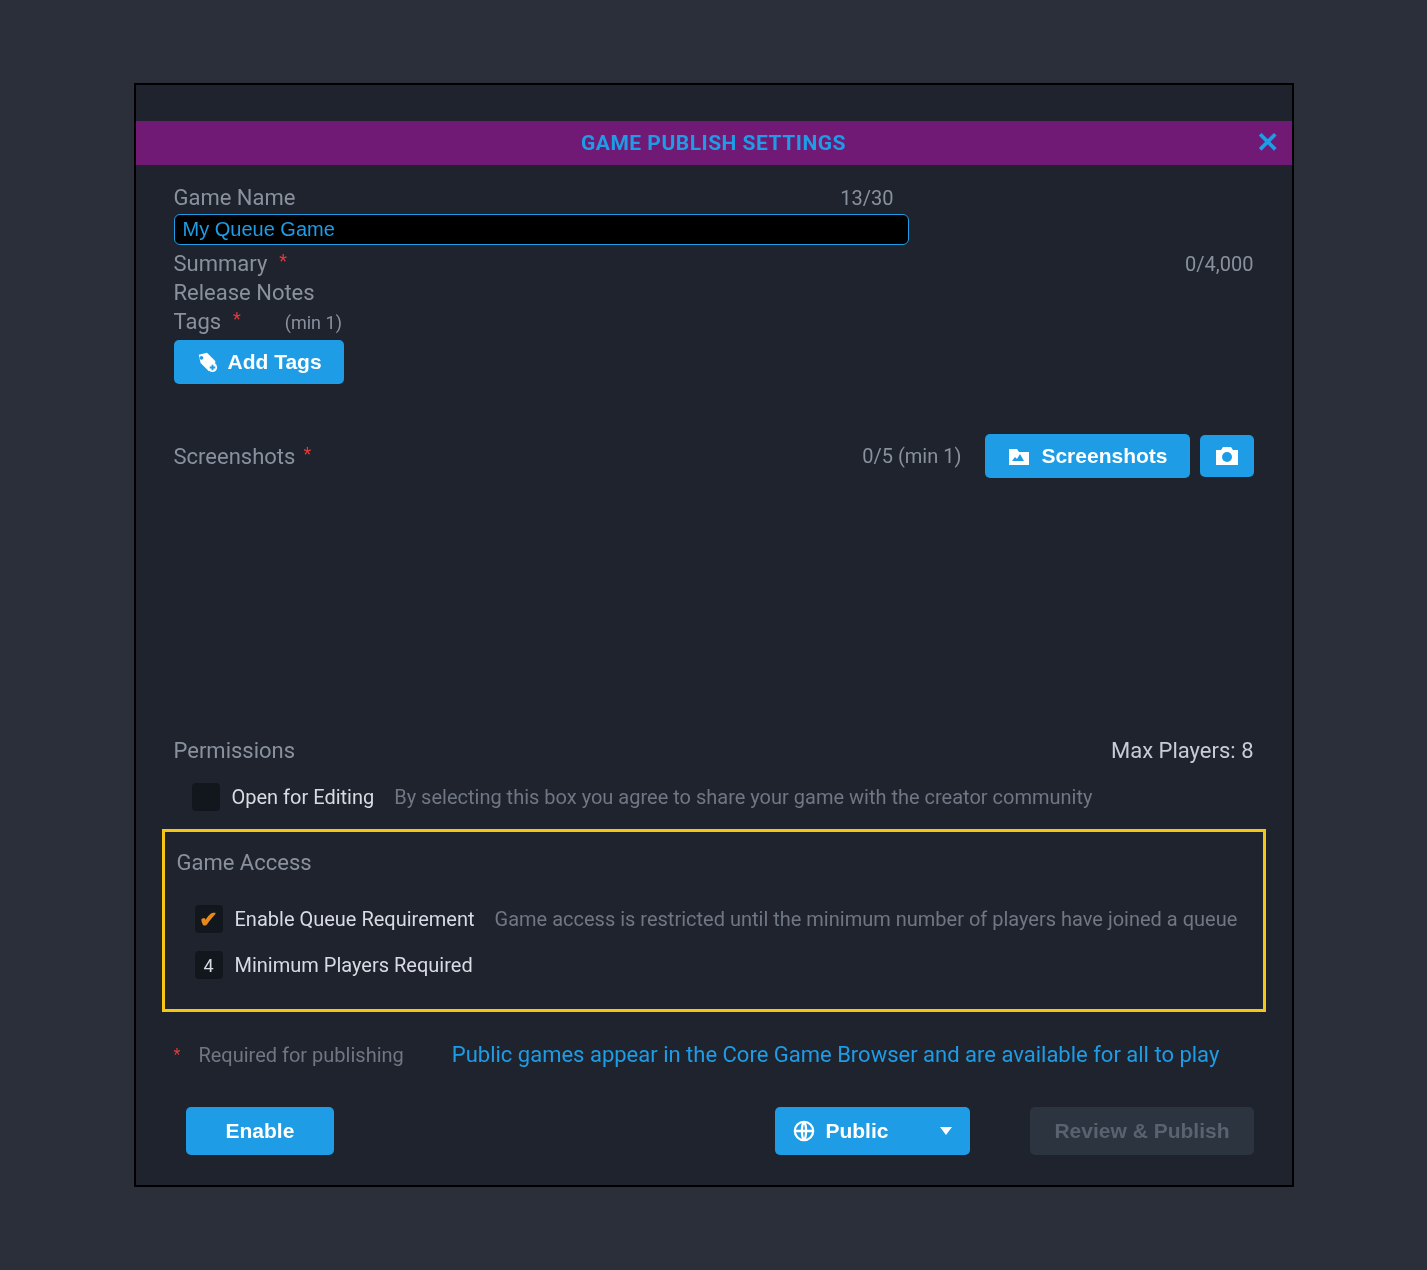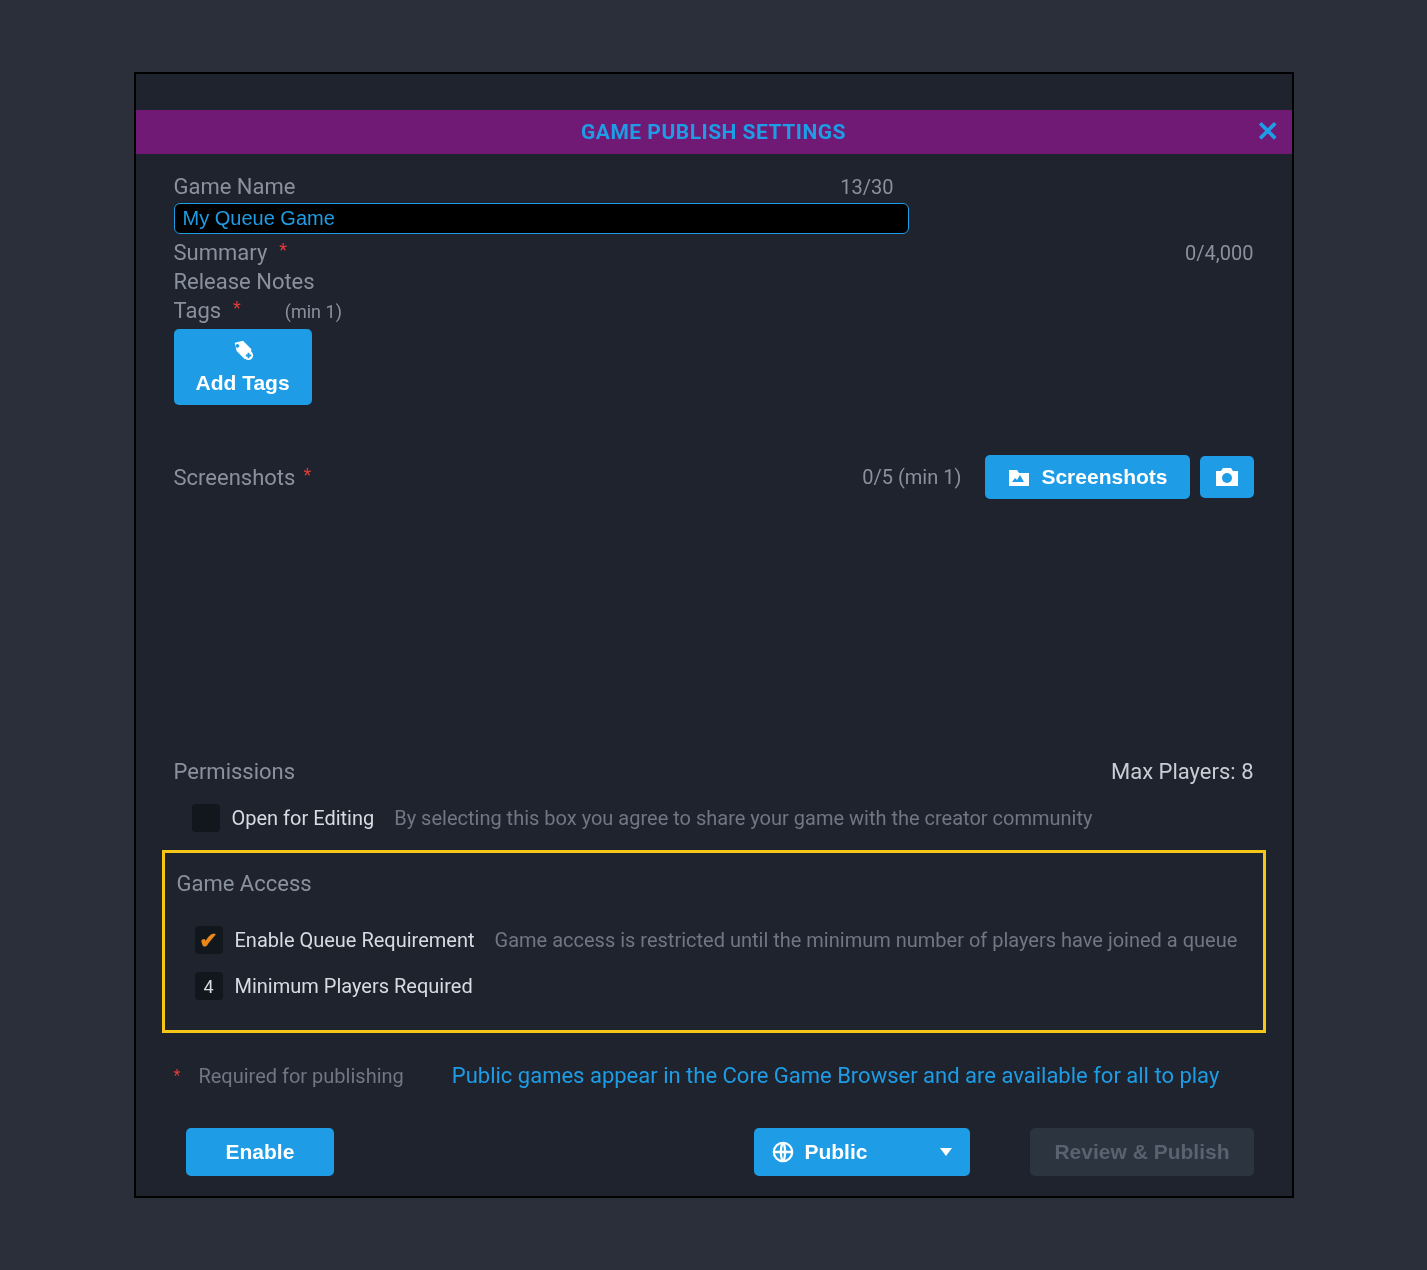--- a/index.html
+++ b/index.html
@@ -41,21 +41,21 @@
       right: 12px;
       top: 50%;
       transform: translateY(-50%);
       color: #1e9ce6;
       font-size: 28px;
       font-weight: 700;
       cursor: pointer;
       line-height: 1;
     }
     .dialog-body {
-      padding: 20px 38px 20px 38px;
+      padding: 20px 38px 30px 38px;
     }
     .field-row {
       margin-bottom: 4px;
     }
     .field-header {
       display: flex;
       justify-content: space-between;
       align-items: center;
     }
     .field-label {
@@ -98,21 +98,20 @@
       font-size: 21px;
       font-weight: 700;
       padding: 10px 22px;
       cursor: pointer;
       display: inline-flex;
       align-items: center;
       gap: 10px;
     }
     .tags-btn {
       margin-top: 2px;
-      flex-direction: column;
     }
     .screenshots-row {
       display: flex;
       align-items: center;
       justify-content: space-between;
       margin-top: 50px;
     }
     .screenshots-left {
       display: flex;
       align-items: baseline;
@@ -261,21 +260,21 @@
       color: #fff;
       border: none;
       border-radius: 5px;
       font-size: 21px;
       font-weight: 700;
       padding: 12px 18px;
       cursor: pointer;
       display: inline-flex;
       align-items: center;
       gap: 14px;
-      width: 216px;
+      width: 195px;
       justify-content: space-between;
     }
     .dropdown-left {
       display: flex;
       align-items: center;
       gap: 10px;
     }
     .disabled-btn {
       background: #2c3440;
       color: #5a6270;

